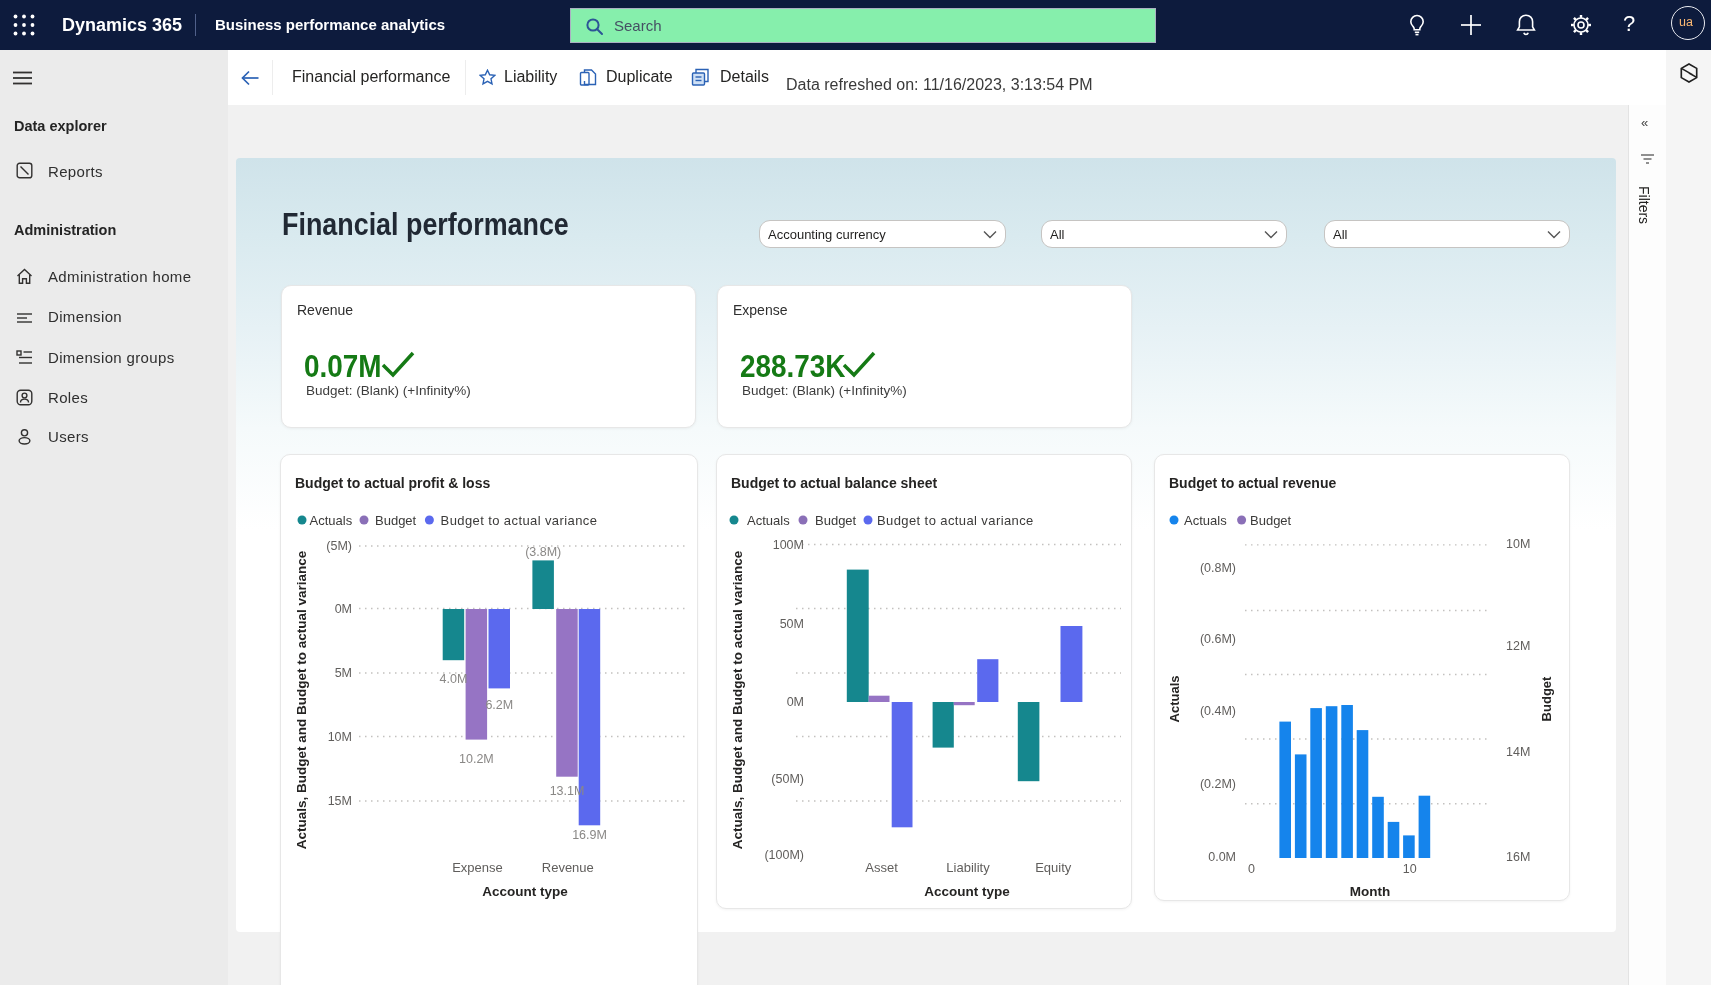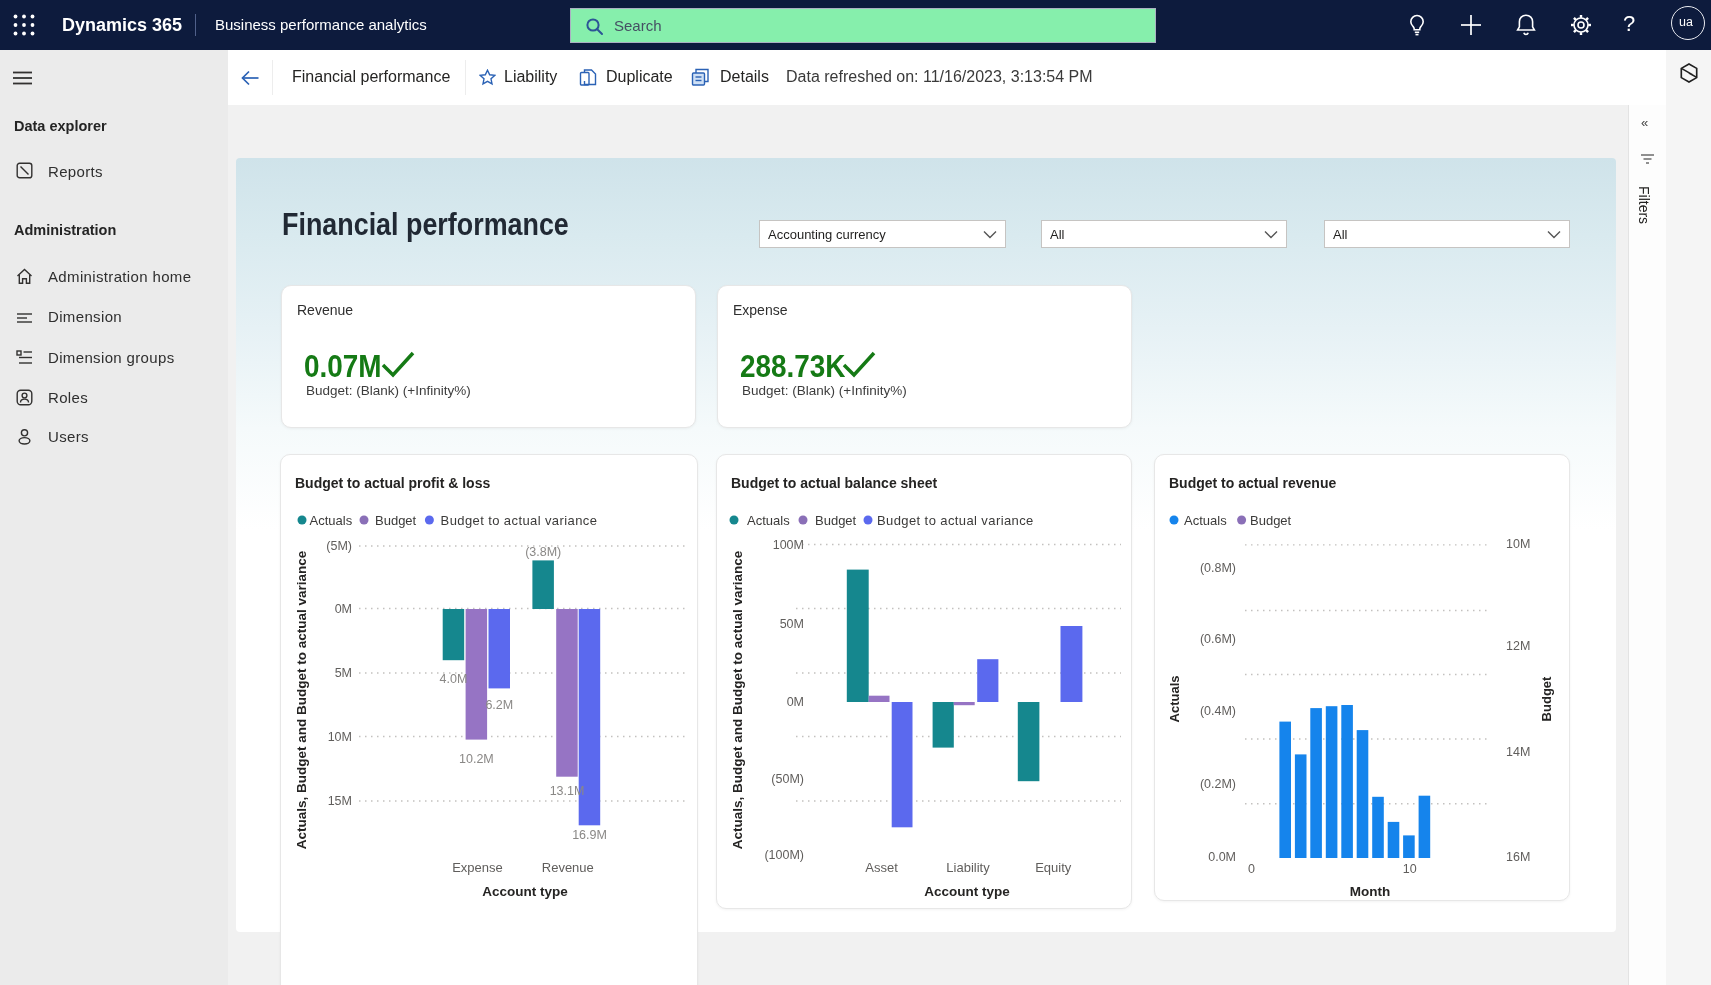--- a/index.html
+++ b/index.html
@@ -2,21 +2,21 @@
 <html><head>
 <meta charset="utf-8">
 <style>
 * { margin:0; padding:0; box-sizing:border-box; }
 html,body { width:1711px; height:985px; overflow:hidden; font-family:"Liberation Sans", sans-serif; background:#f1f1f1; }
 .abs { position:absolute; }
 
 
 #topbar { position:absolute; left:0; top:0; width:1711px; height:50px; background:#0d1b3d; }
 #brand { position:absolute; left:62px; top:15px; color:#fff; font-size:18px; font-weight:700; letter-spacing:0; }
-#appname { position:absolute; left:215px; top:16px; color:#fff; font-size:15px; font-weight:400; }
+#appname { position:absolute; left:215px; top:16px; color:#fff; font-size:15px; font-weight:700; }
 #brandsep { position:absolute; left:195px; top:14px; width:1px; height:22px; background:#50608a; }
 #searchbox { position:absolute; left:570px; top:8px; width:586px; height:35px; background:#86efac; border:1px solid #aab1c2;padding-left:20px; }
 #searchbox .stext { position:absolute; left:43px; top:8px; font-size:15px; color:#454f63; }
 
 
 #sidebar { position:absolute; left:0; top:50px; width:228px; height:935px; background:#ebebeb; }
 .navhead { position:absolute; left:14px; font-size:14.5px; font-weight:700; color:#242424; }
 .navitem { position:absolute; left:48px; font-size:15px; letter-spacing:0.35px; color:#2f2f2f; }
 
 
@@ -27,21 +27,21 @@
 
 #rightrail { position:absolute; left:1666px; top:50px; width:45px; height:935px; background:#f5f5f5; }
 #filtersrail { position:absolute; left:1628px; top:105px; width:38px; height:880px; background:#fdfdfd; border-left:1px solid #e3e3e3; }
 #filterstext { position:absolute; left:1633px; top:189px; width:22px; font-size:14px; color:#252423; transform:rotate(90deg); transform-origin:center; white-space:nowrap; }
 
 
 #content { position:absolute; left:228px; top:105px; width:1400px; height:880px; background:#f1f1f1; }
 #canvas { position:absolute; left:236px; top:158px; width:1380px; height:774px; border-radius:4px;
   background:linear-gradient(180deg, #cfe3ea 0%, #d9eaef 10%, #e6f1f5 22%, #f5fafb 35%, #ffffff 48%, #ffffff 100%); }
 #heading { position:absolute; left:282px; top:206px; font-size:32px; font-weight:600; color:#212934; transform:scaleX(0.84); transform-origin:left center; white-space:nowrap; }
-.dropdown { position:absolute; top:220px; height:28px; background:#fff; border:1px solid #c6c4c2; border-radius:0; font-size:13px; color:#201f1e; }
+.dropdown { position:absolute; top:220px; height:28px; background:#fff; border:1px solid #c6c4c2; border-radius:11px; font-size:13px; color:#201f1e; }
 .dropdown span { position:absolute; left:8px; top:6px; }
 .dropdown svg { position:absolute; right:8px; top:9px; }
 
 .card { position:absolute; background:#fff; border:1px solid #e7e7e7; border-radius:10px; box-shadow:0 1px 3px rgba(0,0,0,0.05); }
 .kpi-label { position:absolute; left:15px; top:16px; font-size:14px; color:#2f2f2f; }
 .kpi-num { position:absolute; left:22px; top:63px; font-size:31px; font-weight:600; color:#157a15; transform:scaleX(0.9); transform-origin:left center; }
 .kpi-sub { position:absolute; left:24px; top:97px; font-size:13.5px; color:#3d3d3d; }
 .kcheck { position:absolute; top:64px; }
 </style>
 </head>
@@ -94,21 +94,21 @@
       <line x1="13" y1="20.2" x2="13" y2="23"></line>
         <line x1="7.91" y1="18.09" x2="5.93" y2="20.07"></line>
       <line x1="5.8" y1="13" x2="3" y2="13"></line>
         <line x1="7.91" y1="7.91" x2="5.93" y2="5.93"></line>
       <line x1="13" y1="5.8" x2="13" y2="3"></line>
         <line x1="18.09" y1="7.91" x2="20.07" y2="5.93"></line>
     </g>
   </svg>
   <div class="abs" style="left:1623px; top:11px; color:#fff; font-size:22px; font-weight:400;">?</div>
   <div class="abs" style="left:1671px; top:6px; width:34px; height:34px; border:1.5px solid #e8eaf0; border-radius:50%;">
-    <div class="abs" style="left:7px; top:8px; color:#ffffff; font-size:12.5px;">ua</div>
+    <div class="abs" style="left:7px; top:8px; color:#fdba74; font-size:12.5px;">ua</div>
   </div>
 </div>
 
 <div id="sidebar">
   <svg class="abs" style="left:13px; top:21px;" width="19" height="14" viewBox="0 0 19 14" stroke="#323130" stroke-width="1.8">
     <line x1="0" y1="1.5" x2="19" y2="1.5"></line>
       <line x1="0" y1="7" x2="19" y2="7"></line>
       <line x1="0" y1="12.5" x2="19" y2="12.5"></line>
   </svg>
   <div class="navhead" style="top:68px;">Data explorer</div>
@@ -166,21 +166,21 @@
     <rect x="1.5" y="4.5" width="8.5" height="12.5" rx="1"></rect>
   </svg>
   <div class="tbtext" style="left:378px;">Duplicate</div>
   <svg class="abs" style="left:463px; top:18px;" width="19" height="19" viewBox="0 0 19 19" fill="none" stroke="#2b62b5" stroke-width="1.4">
     <path d="M5 5 V1.5 h12 v12 h-3.5"></path>
     <rect x="1.5" y="5" width="12" height="12" rx="1" fill="#cfe0f5"></rect>
     <line x1="4.5" y1="9" x2="10.5" y2="9"></line>
       <line x1="4.5" y1="12.5" x2="10.5" y2="12.5"></line>
   </svg>
   <div class="tbtext" style="left:492px;">Details</div>
-  <div class="tbtext" style="left:558px; color:#3a3a3a;">Data refreshed on: 11/16/2023, 3:13:54 PM</div>
+  <div class="tbtext" style="left:558px; color:#3a3a3a;margin-top:8px;">Data refreshed on: 11/16/2023, 3:13:54 PM</div>
 </div>
 
 <div id="rightrail">
   <svg class="abs" style="left:12px; top:12px;" width="22" height="22" viewBox="0 0 20 20" fill="none" stroke="#1f1f1f" stroke-width="1.5">
     <path d="M10 1.8 L17 5.8 V14.2 L10 18.2 L3 14.2 V5.8 Z"></path>
     <path d="M3.5 6 L13 11.5 M17 14 L10 10"></path>
   </svg>
 </div>
 <div id="filtersrail">
   <div class="abs" style="left:12px; top:10px; color:#444; font-size:13px;">«</div>

